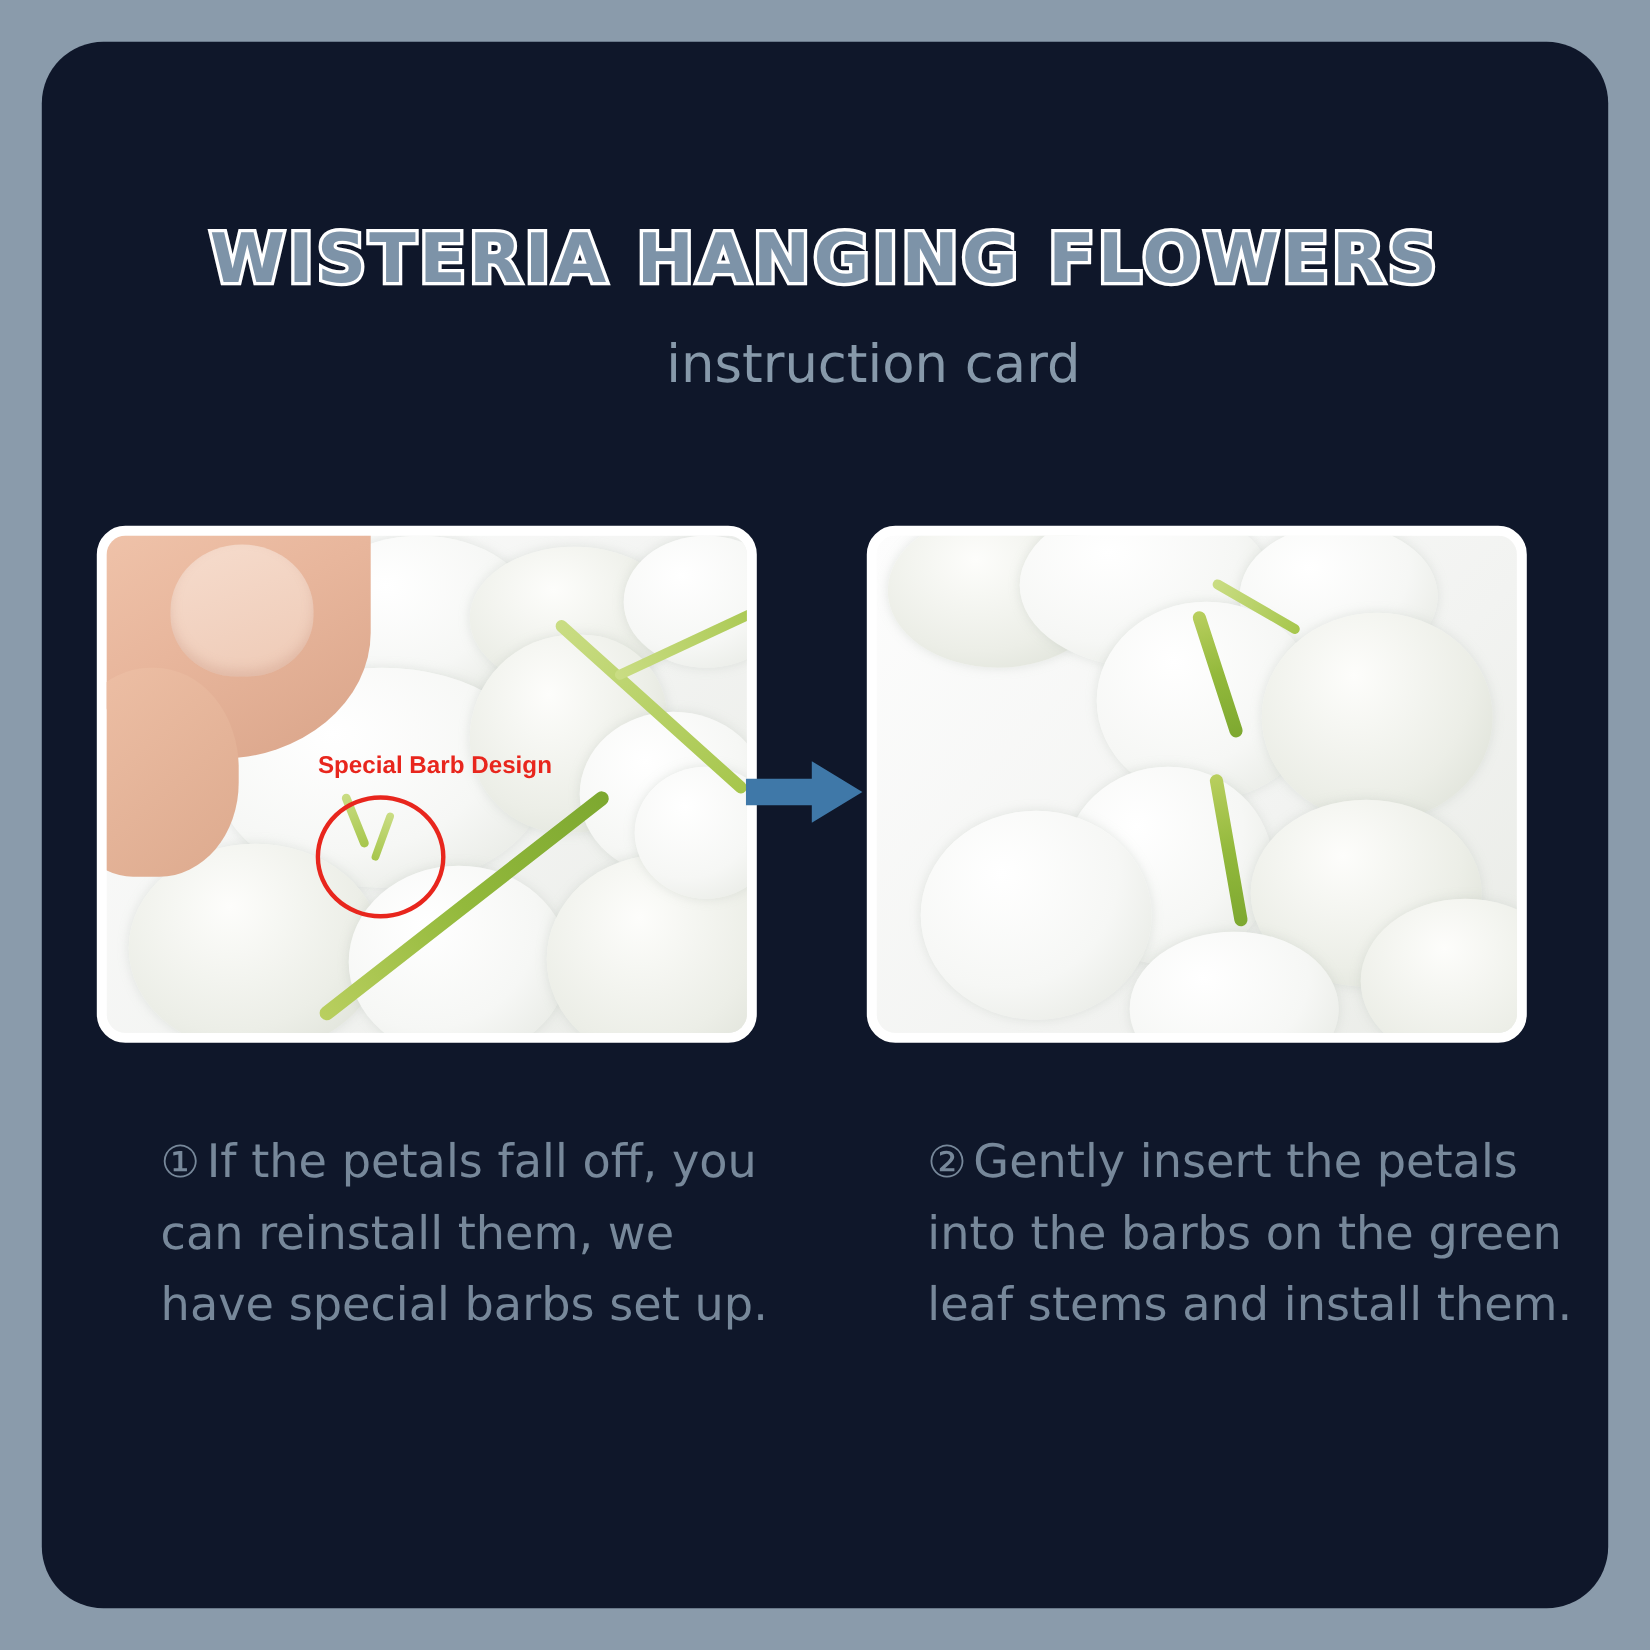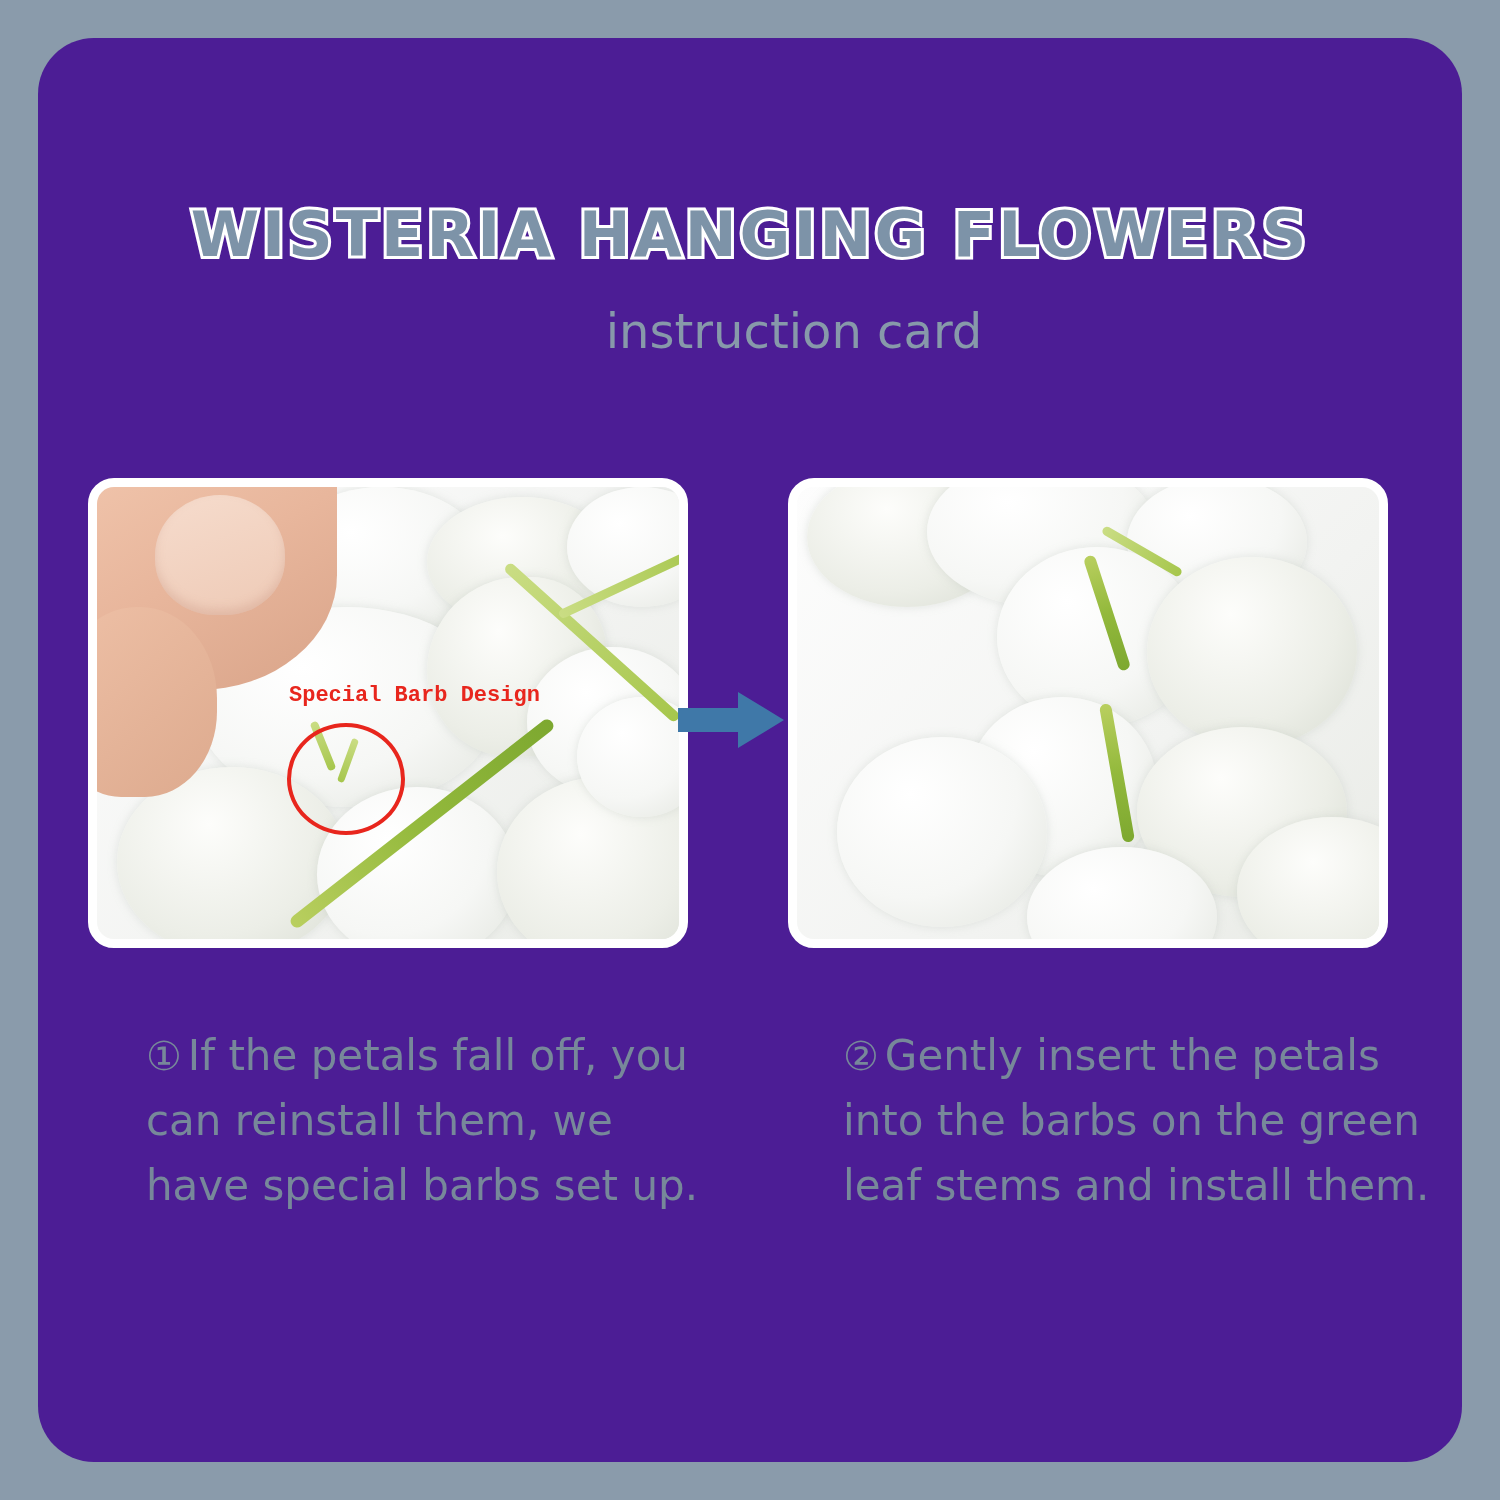--- a/index.html
+++ b/index.html
@@ -12,21 +12,21 @@
     background: #8a9bab;
     font-family: "DejaVu Sans", sans-serif;
     overflow: hidden;
   }
   .page {
     position: absolute;
     left: 38px;
     top: 38px;
     width: 1424px;
     height: 1424px;
-    background: #4c1d95;
+    background: #0f172a;
     border-radius: 56px;
   }
   .title {
     position: absolute;
     left: 0;
     top: 160px;
     width: 100%;
     text-align: center;
     font-family: "DejaVu Sans", sans-serif;
     font-size: 62px;
@@ -120,21 +120,21 @@
     width: 160px;
     height: 190px;
     background: linear-gradient(140deg,#eec0a6,#ddaa8e);
     border-radius: 50% 48% 45% 40%;
   }
 
   .barb-label {
     position: absolute;
     left: 192px;
     top: 196px;
-    font-family: Liberation Mono, monospace;
+    font-family: Liberation Sans, sans-serif;
     font-size: 22px;
     font-weight: bold;
     color: #e8261d;
     white-space: nowrap;
   }
   .barb-circle {
     position: absolute;
     left: 190px;
     top: 236px;
     width: 110px;

